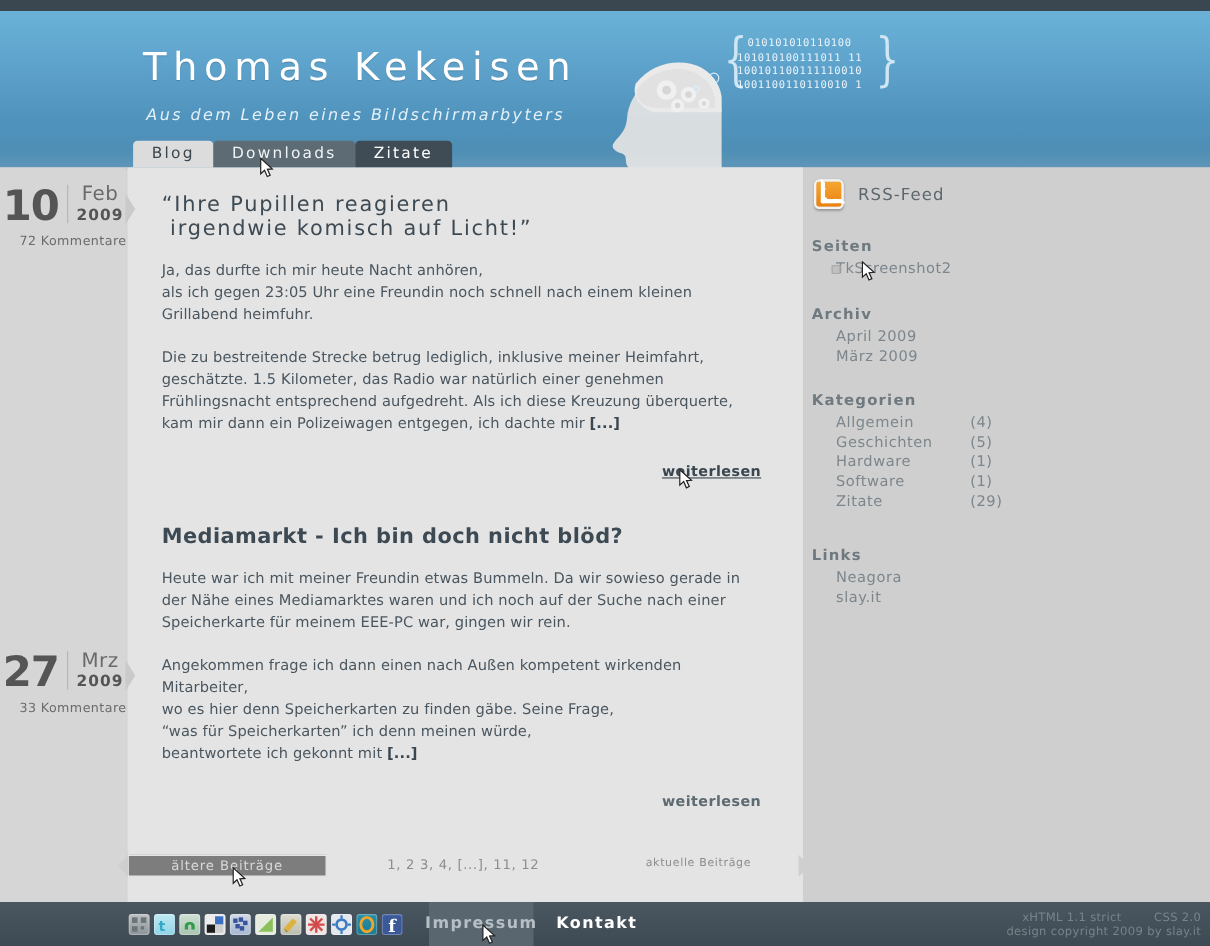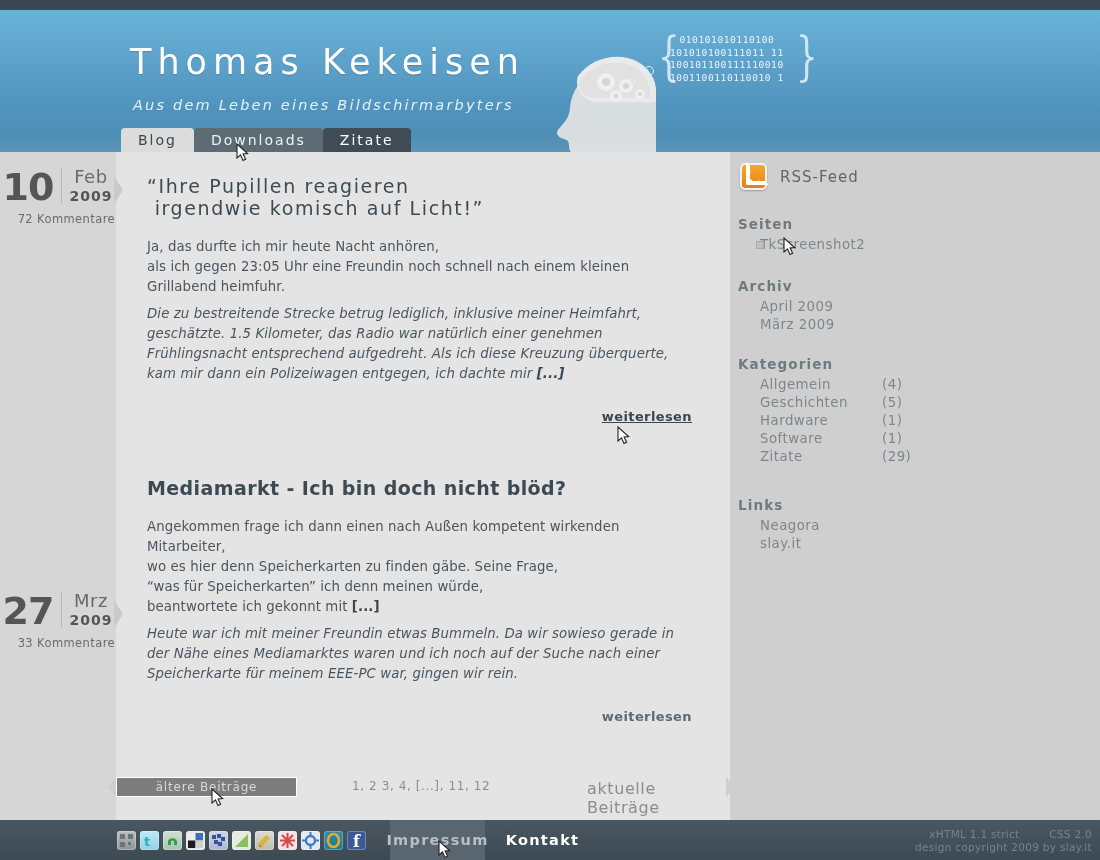--- a/index.html
+++ b/index.html
@@ -107,21 +107,21 @@
     font-size: 19px; color: #3d4a54; letter-spacing: 1.6px; line-height: 22px;
     white-space: pre;
   }
   .post-title {
     font-size: 19px; color: #3d4a54; font-weight: bold; letter-spacing: .4px;
   }
   .post-body { margin-top: 18px; }
   .post-body p {
     font-size: 13.3px; color: #4a565f; line-height: 20px; letter-spacing: .1px;
   }
-  .post-body p + p { margin-top: 7px; font-style: italic; }
+  .post-body p + p { margin-top: 19px; }
   .more-dots { font-weight: bold; color: #3b4750; }
   .readmore-row { margin-top: 22px; text-align: right; }
   .readmore {
     font-size: 13px; color: #6e7980; letter-spacing: .4px; text-decoration: none;
   }
   .readmore.hovered { color: #3a464f; text-decoration: underline; font-weight: bold; }
 
   
   .rss-row { position: absolute; left: 740px; top: 163px; display: flex; align-items: center; }
   .rss-icon {
@@ -180,21 +180,21 @@
     position: absolute; right: -4px; top: 0;
     width: 0; height: 0; border-top: 10px solid transparent;
     border-bottom: 10px solid transparent; border-left: 10px solid #cfcfcf;
   }
   .pg-nums {
     position: absolute; left: 245px; top: 2px;
     font-size: 12px; color: #8d8d8d; letter-spacing: .6px;
   }
   .pg-next {
     position: absolute; left: 480px; top: 2px;
-    font-size: 16px; color: #8d8d8d; letter-spacing: .6px;
+    font-size: 10px; color: #8d8d8d; letter-spacing: .6px;
   }
 
   
   .footer {
     position: absolute; left: 0; top: 820px; width: 1100px; height: 40px;
     background: linear-gradient(to bottom, #4b5760 0%, #3e4a53 100%);
   }
   .social { position: absolute; left: 117px; top: 831px; display: flex; gap: 4px; }
   .sicon {
     width: 19px; height: 19px; border-radius: 3px; position: relative;
@@ -302,27 +302,27 @@
 kam mir dann ein Polizeiwagen entgegen, ich dachte mir </span><span class="more-dots">[...]</span></p>
     </div>
     <div class="readmore-row">
       <a class="readmore hovered" href="#">weiterlesen</a>
     </div>
   </div>
 
   <div class="article" style="top:477px">
     <div class="post-title">Mediamarkt - Ich bin doch nicht blöd?</div>
     <div class="post-body">
+      <p><span style="white-space:pre-line">Heute war ich mit meiner Freundin etwas Bummeln. Da wir sowieso gerade in
+der Nähe eines Mediamarktes waren und ich noch auf der Suche nach einer
+Speicherkarte für meinem EEE-PC war, gingen wir rein.</span></p>
       <p><span style="white-space:pre-line">Angekommen frage ich dann einen nach Außen kompetent wirkenden Mitarbeiter,
 wo es hier denn Speicherkarten zu finden gäbe. Seine Frage,
 “was für Speicherkarten” ich denn meinen würde,
 beantwortete ich gekonnt mit </span><span class="more-dots">[...]</span></p>
-      <p><span style="white-space:pre-line">Heute war ich mit meiner Freundin etwas Bummeln. Da wir sowieso gerade in
-der Nähe eines Mediamarktes waren und ich noch auf der Suche nach einer
-Speicherkarte für meinem EEE-PC war, gingen wir rein.</span></p>
     </div>
     <div class="readmore-row">
       <a class="readmore" href="#" style="font-weight:bold;color:#5e6a72">weiterlesen</a>
     </div>
   </div>
 
   <div class="rss-row">
     <div class="rss-icon">
       <div class="rss-arc1"></div>
       <div class="rss-arc2"></div>

